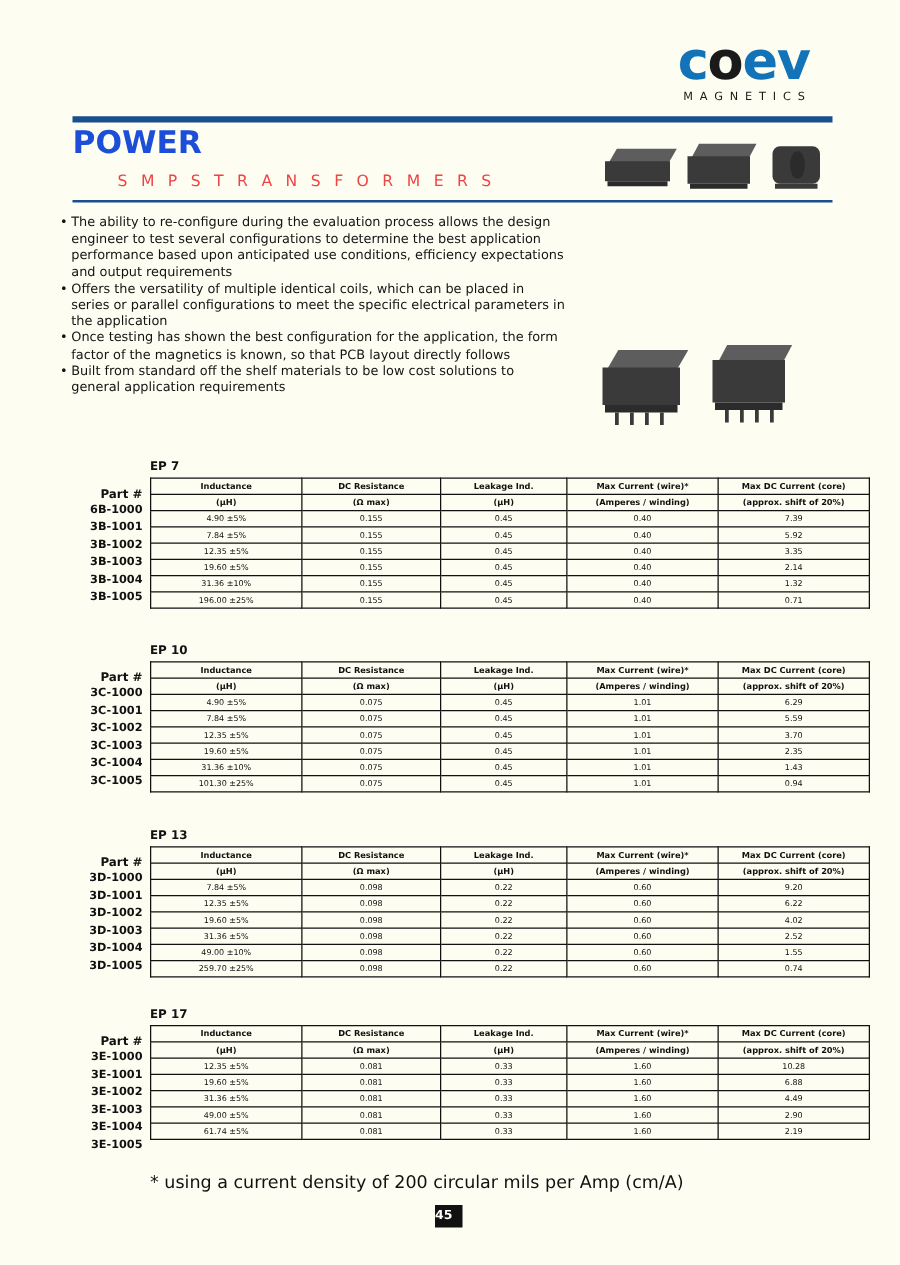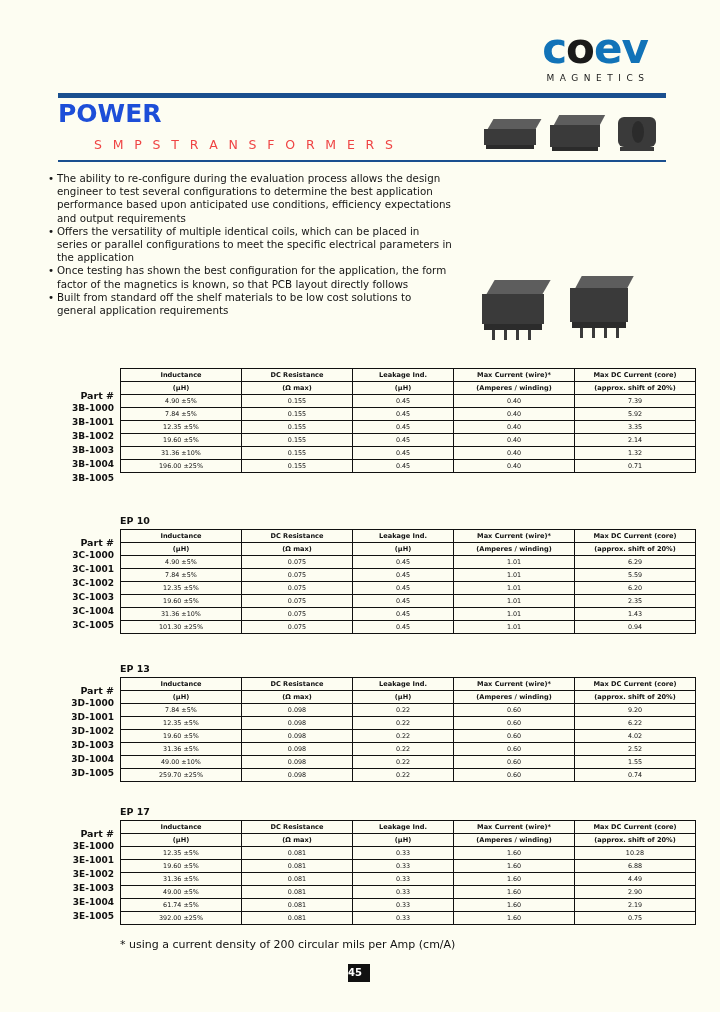--- a/index.html
+++ b/index.html
@@ -194,21 +194,21 @@
     padding-right: 6px;
     height: 14px;
     line-height: 14px;
   }
 
   
   .footnote {
     position: absolute;
     left: 120px;
     top: 938px;
-    font-size: 11px;
+    font-size: 14px;
     color: #111;
     font-family: "DejaVu Sans", sans-serif;
   }
   .pagenum {
     position: absolute;
     left: 348px;
     top: 964px;
     width: 22px;
     height: 18px;
     background: #111;
@@ -270,20 +270,21 @@
     <div class="xfmr top-face" style="left:98px; top:4px; width:52px; height:14px; transform:skewX(-28deg);"></div>
     <div class="xfmr" style="left:90px; top:16px; width:58px; height:34px;"></div>
     <div class="xfmr side-face" style="left:92px; top:50px; width:54px; height:6px;"></div>
     <div class="xfmr" style="left:100px; top:56px; width:3px; height:10px;"></div>
     <div class="xfmr" style="left:112px; top:56px; width:3px; height:10px;"></div>
     <div class="xfmr" style="left:124px; top:56px; width:3px; height:10px;"></div>
     <div class="xfmr" style="left:136px; top:56px; width:3px; height:10px;"></div>
   </div>
 
   <div class="table-block" style="top:368px;">
+      <div class="ep-label">EP 7</div>
       <table class="spec">
         <thead>
           <tr>
             <th style="width: 120px;">Inductance</th>
             <th style="width: 110px;">DC Resistance</th>
             <th style="width: 100px;">Leakage Ind.</th>
             <th style="width: 120px;">Max Current (wire)*</th>
             <th style="width: 120px;">Max DC Current (core)</th>
           </tr>
           <tr>
@@ -334,21 +335,21 @@
             <td class="val">196.00 ±25%</td>
             <td class="val">0.155</td>
             <td class="val">0.45</td>
             <td class="val">0.40</td>
             <td class="val">0.71</td>
           </tr>
         </tbody>
       </table>
       <div class="part-col">
         <div class="part-head" style="margin-top: 22px;">Part #</div>
-        <div class="part-cell">3B-1000</div>
+        <div class="part-cell">6B-1000</div>
         <div class="part-cell">3B-1001</div>
         <div class="part-cell">3B-1002</div>
         <div class="part-cell">3B-1003</div>
         <div class="part-cell">3B-1004</div>
         <div class="part-cell">3B-1005</div>
       </div>
     </div>
   <div class="table-block" style="top:515px;">
       <div class="ep-label">EP 10</div>
       <table class="spec">
@@ -381,21 +382,21 @@
             <td class="val">0.075</td>
             <td class="val">0.45</td>
             <td class="val">1.01</td>
             <td class="val">5.59</td>
           </tr>
           <tr>
             <td class="val">12.35 ±5%</td>
             <td class="val">0.075</td>
             <td class="val">0.45</td>
             <td class="val">1.01</td>
-            <td class="val">6.20</td>
+            <td class="val">3.70</td>
           </tr>
           <tr>
             <td class="val">19.60 ±5%</td>
             <td class="val">0.075</td>
             <td class="val">0.45</td>
             <td class="val">1.01</td>
             <td class="val">2.35</td>
           </tr>
           <tr>
             <td class="val">31.36 ±10%</td>
@@ -545,27 +546,20 @@
             <td class="val">1.60</td>
             <td class="val">2.90</td>
           </tr>
           <tr>
             <td class="val">61.74 ±5%</td>
             <td class="val">0.081</td>
             <td class="val">0.33</td>
             <td class="val">1.60</td>
             <td class="val">2.19</td>
           </tr>
-          <tr>
-            <td class="val">392.00 ±25%</td>
-            <td class="val">0.081</td>
-            <td class="val">0.33</td>
-            <td class="val">1.60</td>
-            <td class="val">0.75</td>
-          </tr>
         </tbody>
       </table>
       <div class="part-col">
         <div class="part-head" style="margin-top: 22px;">Part #</div>
         <div class="part-cell">3E-1000</div>
         <div class="part-cell">3E-1001</div>
         <div class="part-cell">3E-1002</div>
         <div class="part-cell">3E-1003</div>
         <div class="part-cell">3E-1004</div>
         <div class="part-cell">3E-1005</div>

